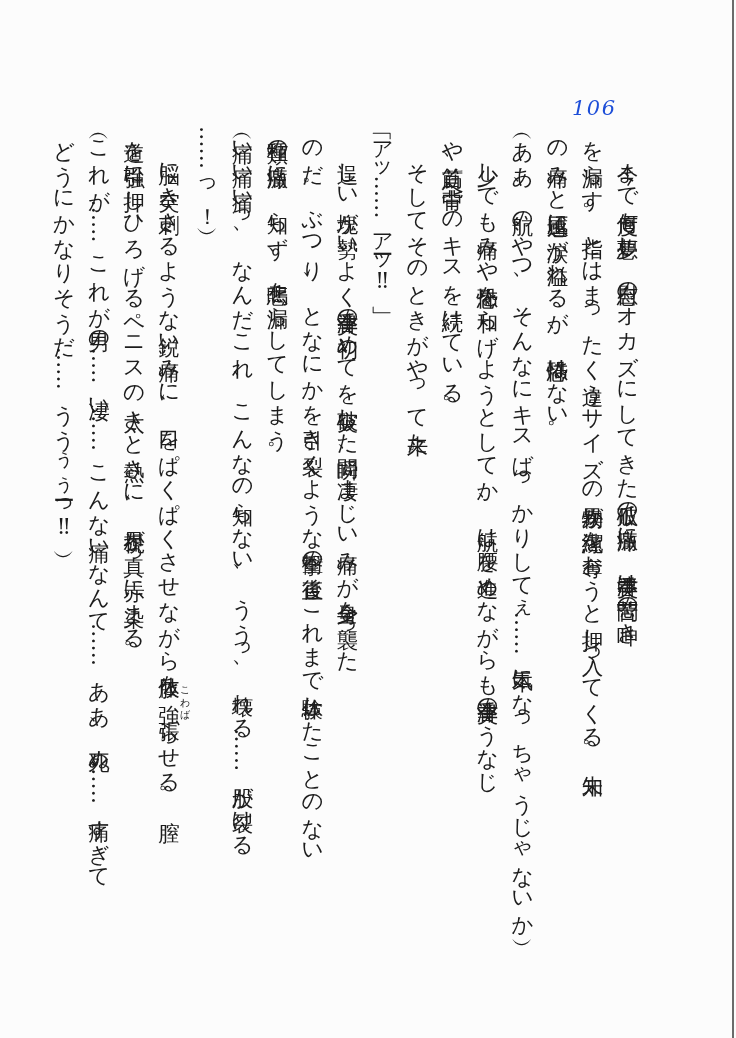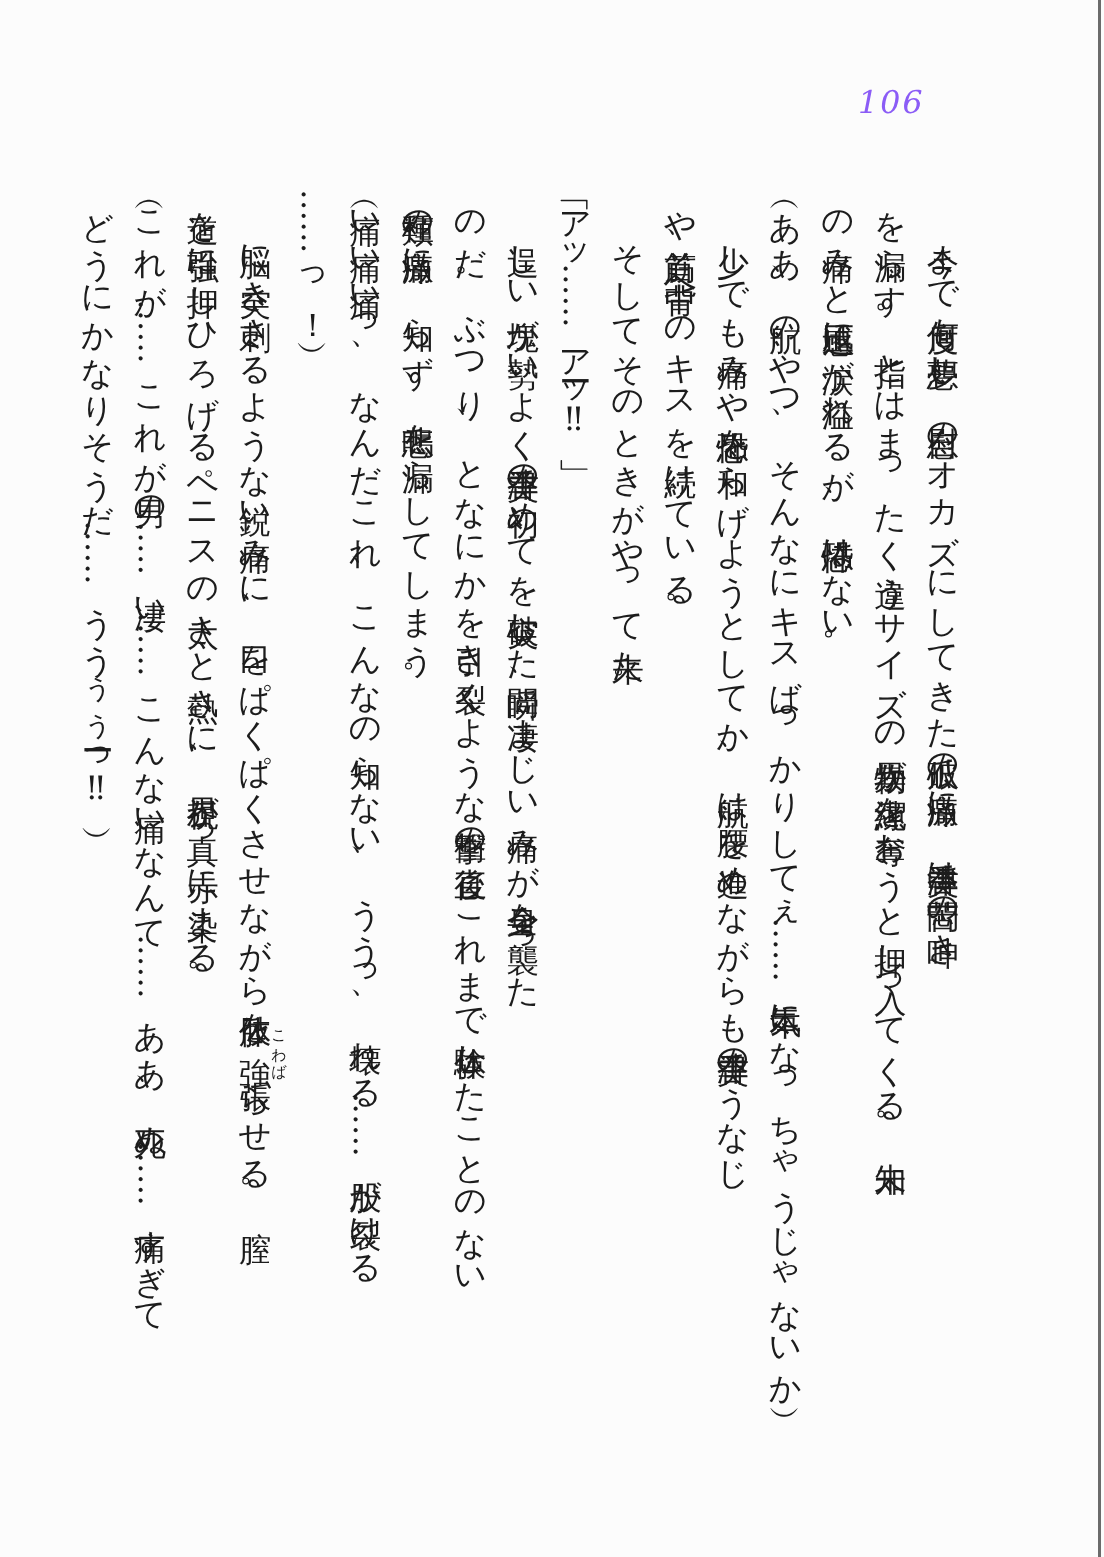--- a/index.html
+++ b/index.html
@@ -52,21 +52,21 @@
   }
   ruby rt {
     font-size: 10px;
     letter-spacing: 0;
   }
 </style>
 </head>
 <body>
 
 <div class="page" style="background: rgb(252, 252, 252);">
-  <div class="pagenum" style="color: #8b5cf6;">106</div>
+  <div class="pagenum" style="color: #1d4ed8; margin-top: 40px;">106</div>
 
   <div class="text-block" id="text-body" style="color: rgb(28, 28, 28);">
       <p class="indent">今まで何度も夢想し、自慰のオカズにしてきた破瓜の激痛に、香津美は苦悶の呻き</p>
       <p>を漏らす。指とはまったく違うサイズの異物が純潔を奪おうと押し入ってくる。未知</p>
       <p>の痛みと圧迫感に涙が溢れるが、恐怖はない。</p>
       <p>（ああ、航のやつ、そんなにキスばっかりしてぇ……本気になっちゃうじゃないか）</p>
       <p class="indent">少しでも痛みや恐怖を和らげようとしてか、航は腰を進めながらも香津美のうなじ</p>
       <p>や首筋、背中へのキスを続けている。</p>
       <p class="indent">そしてそのときがやって来た。</p>
       <p>「アッ……アーッ‼」</p>

